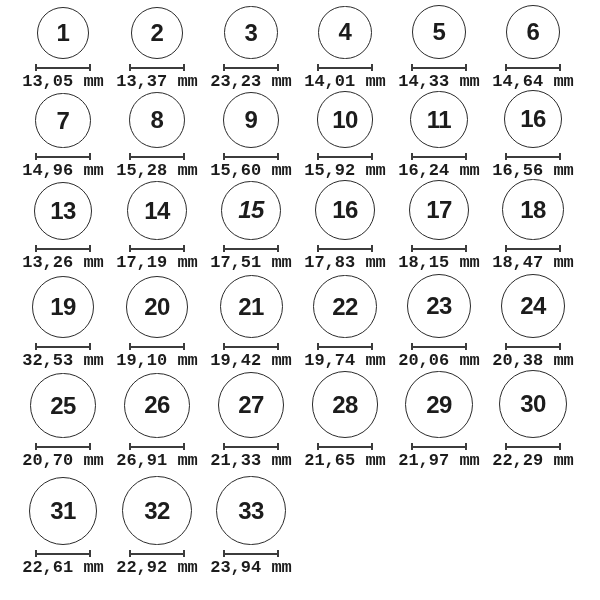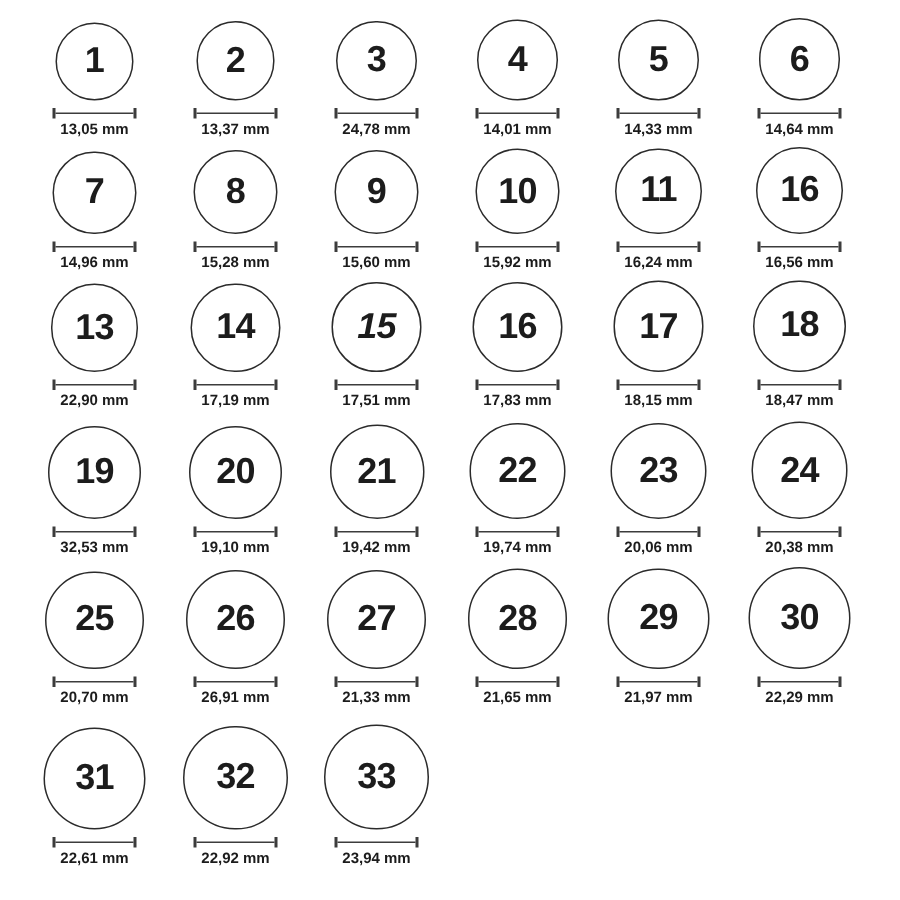--- a/index.html
+++ b/index.html
@@ -61,25 +61,26 @@
     position: absolute;
     left: 0;
     right: 0;
     top: 50%;
     margin-top: -0.75px;
     height: 1.5px;
     background: #3c3c3c;
   }
   .mm-label {
     margin-top: 2px;
-    font-size: 10px;
+    font-size: 17px;
     font-weight: 700;
     color: #1c1c1c;
     line-height: 1.1;
     white-space: nowrap;
+    font-family: Liberation Mono, monospace;
   }
 </style>
 </head>
 <body>
 
 <div id="stage">
   <div class="rows">
       <div class="size-row" style="height: 92px;">
         <div class="size-cell">
           <div class="ring-circle" style="width: 52px; height: 52px;">
@@ -99,21 +100,21 @@
           </div>
           <div class="mm-label">13,37 mm</div>
         </div>
         <div class="size-cell">
           <div class="ring-circle" style="width: 53.1px; height: 53.1px;">
             <span class="ring-number">3</span>
           </div>
           <div class="measure-ruler">
             <div class="ruler-line"></div>
           </div>
-          <div class="mm-label">24,78 mm</div>
+          <div class="mm-label">23,23 mm</div>
         </div>
         <div class="size-cell">
           <div class="ring-circle" style="width: 53.65px; height: 53.65px;">
             <span class="ring-number">4</span>
           </div>
           <div class="measure-ruler">
             <div class="ruler-line"></div>
           </div>
           <div class="mm-label">14,01 mm</div>
         </div>
@@ -193,21 +194,21 @@
         </div>
       </div>
       <div class="size-row" style="height: 92px;">
         <div class="size-cell">
           <div class="ring-circle" style="width: 58.6px; height: 58.6px;">
             <span class="ring-number">13</span>
           </div>
           <div class="measure-ruler">
             <div class="ruler-line"></div>
           </div>
-          <div class="mm-label">22,90 mm</div>
+          <div class="mm-label">13,26 mm</div>
         </div>
         <div class="size-cell">
           <div class="ring-circle" style="width: 59.15px; height: 59.15px;">
             <span class="ring-number">14</span>
           </div>
           <div class="measure-ruler">
             <div class="ruler-line"></div>
           </div>
           <div class="mm-label">17,19 mm</div>
         </div>

